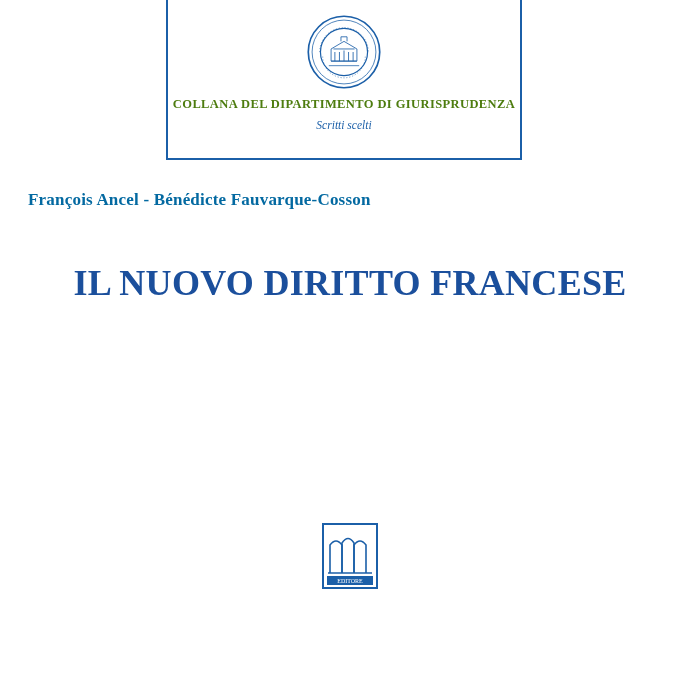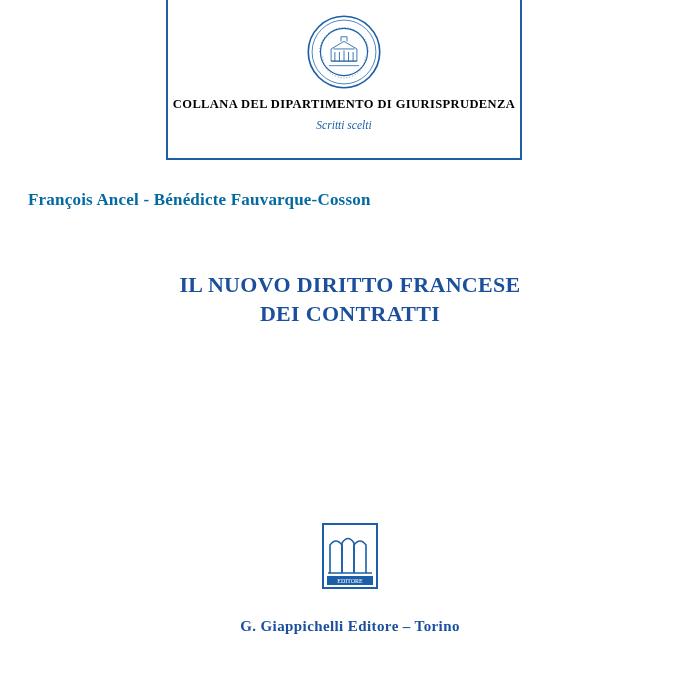--- a/index.html
+++ b/index.html
@@ -44,21 +44,21 @@
     height: 76px;
     display: block;
     margin: 0 auto 6px auto;
   }
 
   .series-line1, .series-line2 {
     font-family: "Liberation Serif", serif;
     font-weight: bold;
     font-size: 12.5px;
     letter-spacing: 0.4px;
-    color: #000000;
+    color: #4d7c0f;
     text-align: center;
     line-height: 1.35;
     white-space: nowrap;
   }
   .series-line2 { margin-bottom: 4px; }
 
   .series-sub {
     font-family: "Liberation Serif", serif;
     font-style: italic;
     font-weight: normal;
@@ -80,26 +80,26 @@
     font-size: 17px;
     color: #0369a1;
     letter-spacing: 0.2px;
     padding-left: 28px;
   }
 
   
   .title {
     position: absolute;
     left: 0;
-    top: 270px;
+    top: 260px;
     width: 700px;
     text-align: center;
     font-family: "Liberation Serif", serif;
     font-weight: bold;
-    font-size: 22px;
+    font-size: 36px;
     line-height: 1.32;
     color: #1b4f9c;
     letter-spacing: 0.3px;
   }
   .title-line { display: block; }
 
   
   .publisher-logo {
     position: absolute;
     left: 322px;
@@ -147,30 +147,28 @@
     </svg>
 
     <div class="series-line1">COLLANA DEL DIPARTIMENTO DI GIURISPRUDENZA</div>
     <div class="series-sub">Scritti scelti</div>
   </div>
 
   <div class="authors">François Ancel - Bénédicte Fauvarque-Cosson</div>
 
   <div class="title">
     <span class="title-line">IL NUOVO DIRITTO FRANCESE</span>
-    <span class="title-line">DEI CONTRATTI</span>
   </div>
 
   <svg class="publisher-logo" viewBox="0 0 56 66" aria-hidden="true">
     <rect x="1" y="1" width="54" height="64" fill="none" stroke="#1b5fa8" stroke-width="2"></rect>
     <g fill="none" stroke="#1b5fa8" stroke-width="1.6">
       <path d="M8 50 L8 22 Q14 14 20 22 L20 50"></path>
       <path d="M20 50 L20 20 Q26 11 32 20 L32 50"></path>
       <path d="M32 50 L32 22 Q38 14 44 22 L44 50"></path>
       <path d="M6 50 L50 50"></path>
     </g>
     <rect x="5" y="53" width="46" height="9" fill="#1b5fa8"></rect>
     <text x="28" y="60" text-anchor="middle" font-family="Liberation Serif, serif" font-size="6" fill="#ffffff">EDITORE</text>
   </svg>
 
-  <div class="publisher-name">G. Giappichelli Editore – Torino</div>
 
 </div>
 
 </body></html>

